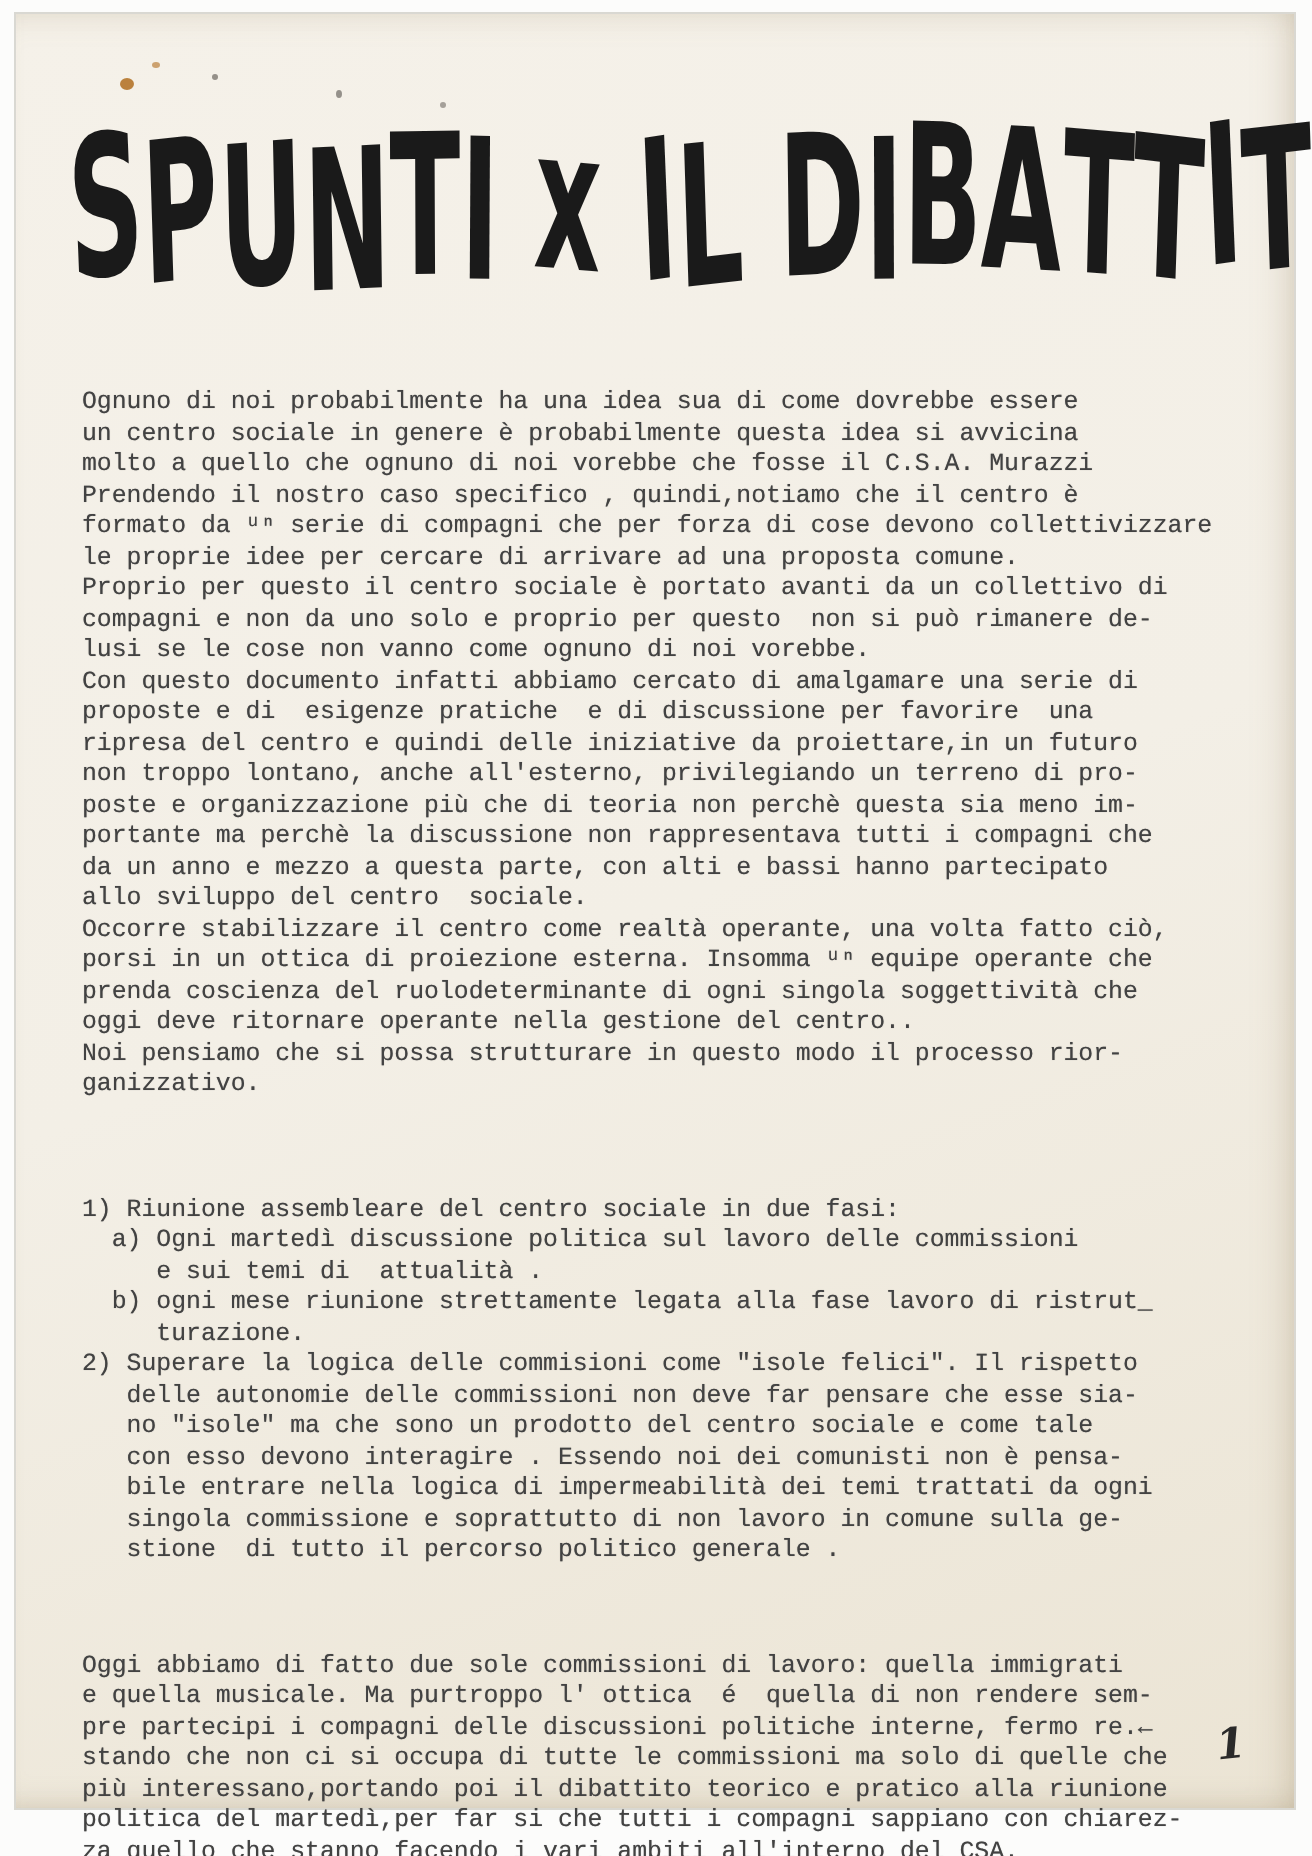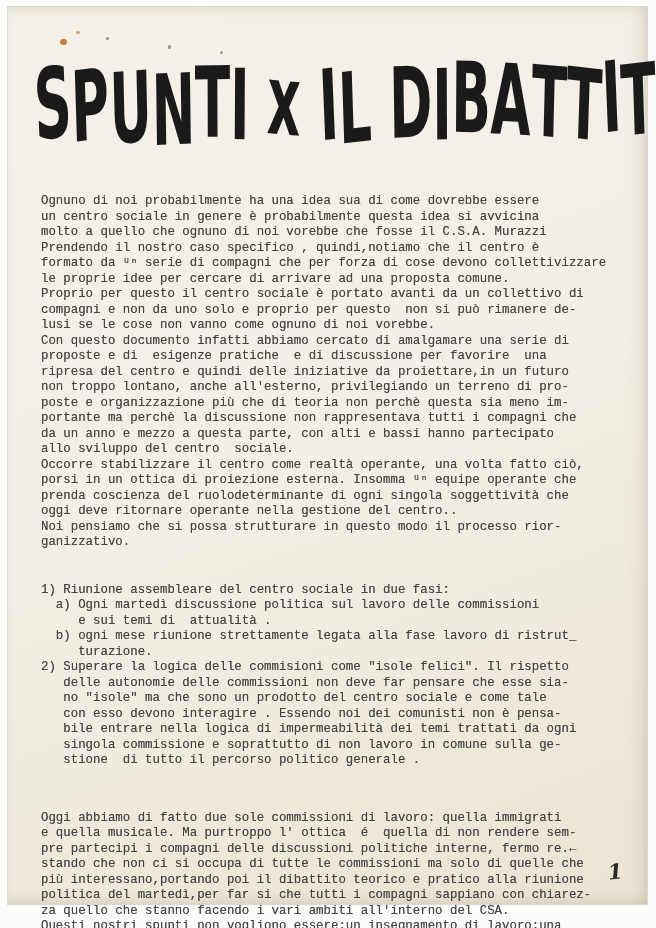--- a/index.html
+++ b/index.html
@@ -41,21 +41,21 @@
   }
   .title .t-ltr{display:inline-block;}
 
   .body-text{
     position:absolute;left:33px;top:156px;width:600px;
     font-family:"Liberation Mono","DejaVu Sans Mono",monospace;
     font-size:12.4px;line-height:15.5px;color:var(--ink);
     white-space:pre;
     text-shadow:0 0 .4px rgba(60,60,60,.55);
   }
-  .para-list{margin-top:1px;}
+  .para-list{margin-top:16px;}
   .para-closing{margin-top:11px;}
 
   .page-num{
     position:absolute;right:24px;bottom:20px;
     font-family:"DejaVu Serif",serif;font-style:italic;font-weight:bold;
     font-size:21px;color:var(--pagenum);transform:rotate(-6deg);
   }
 </style>
 </head>
 <body>

